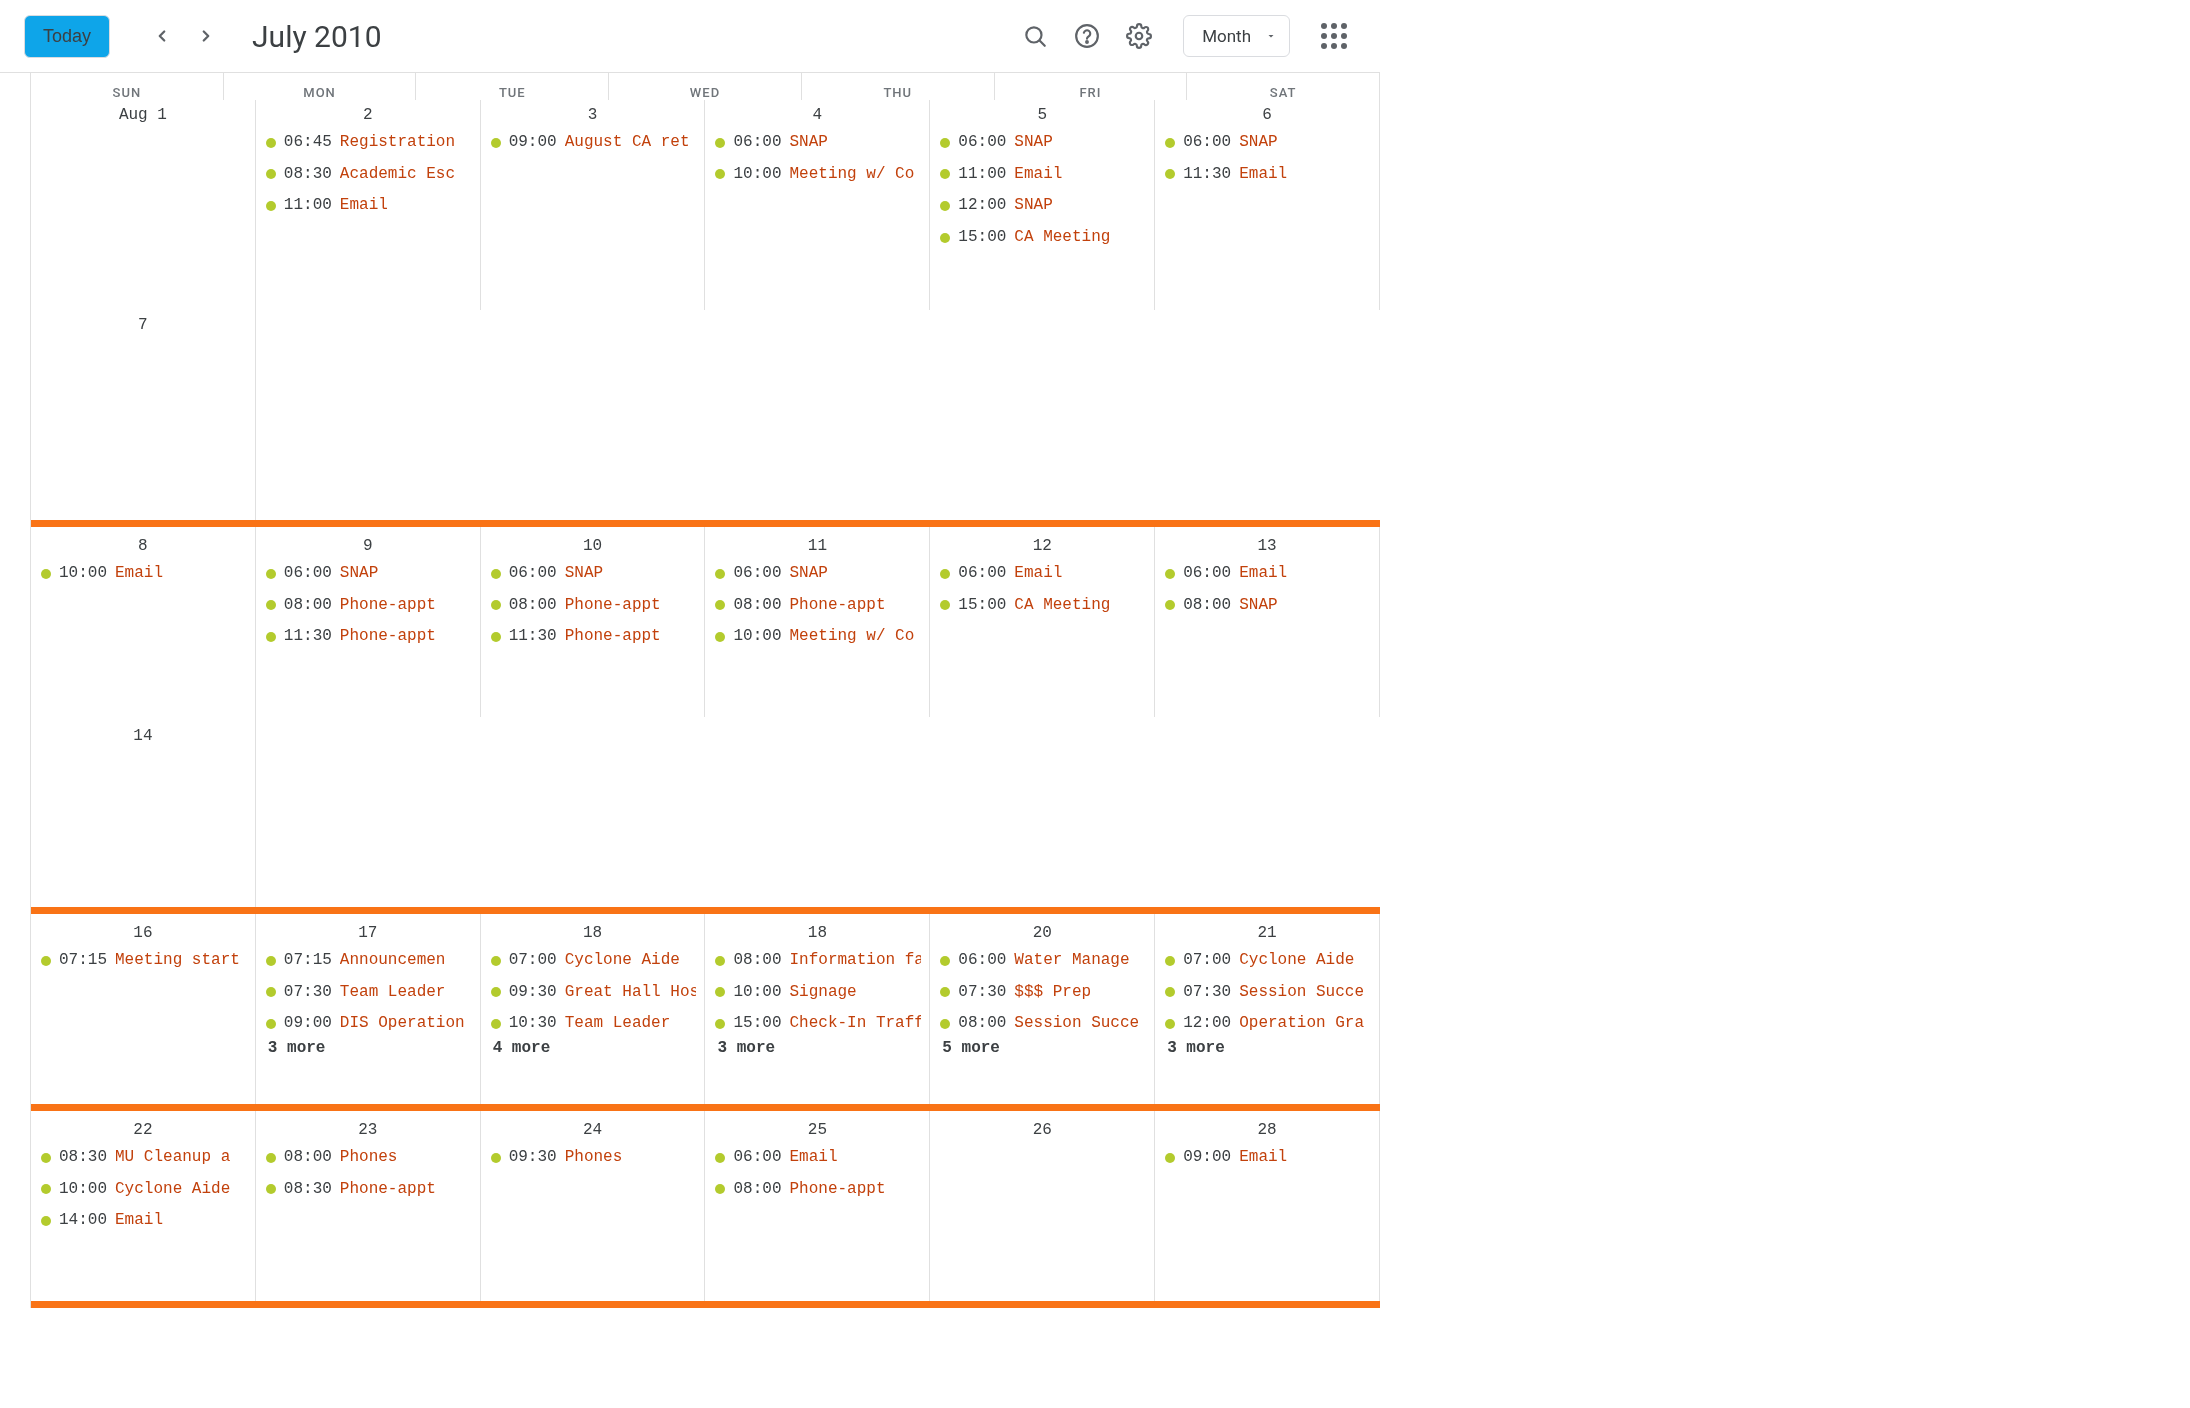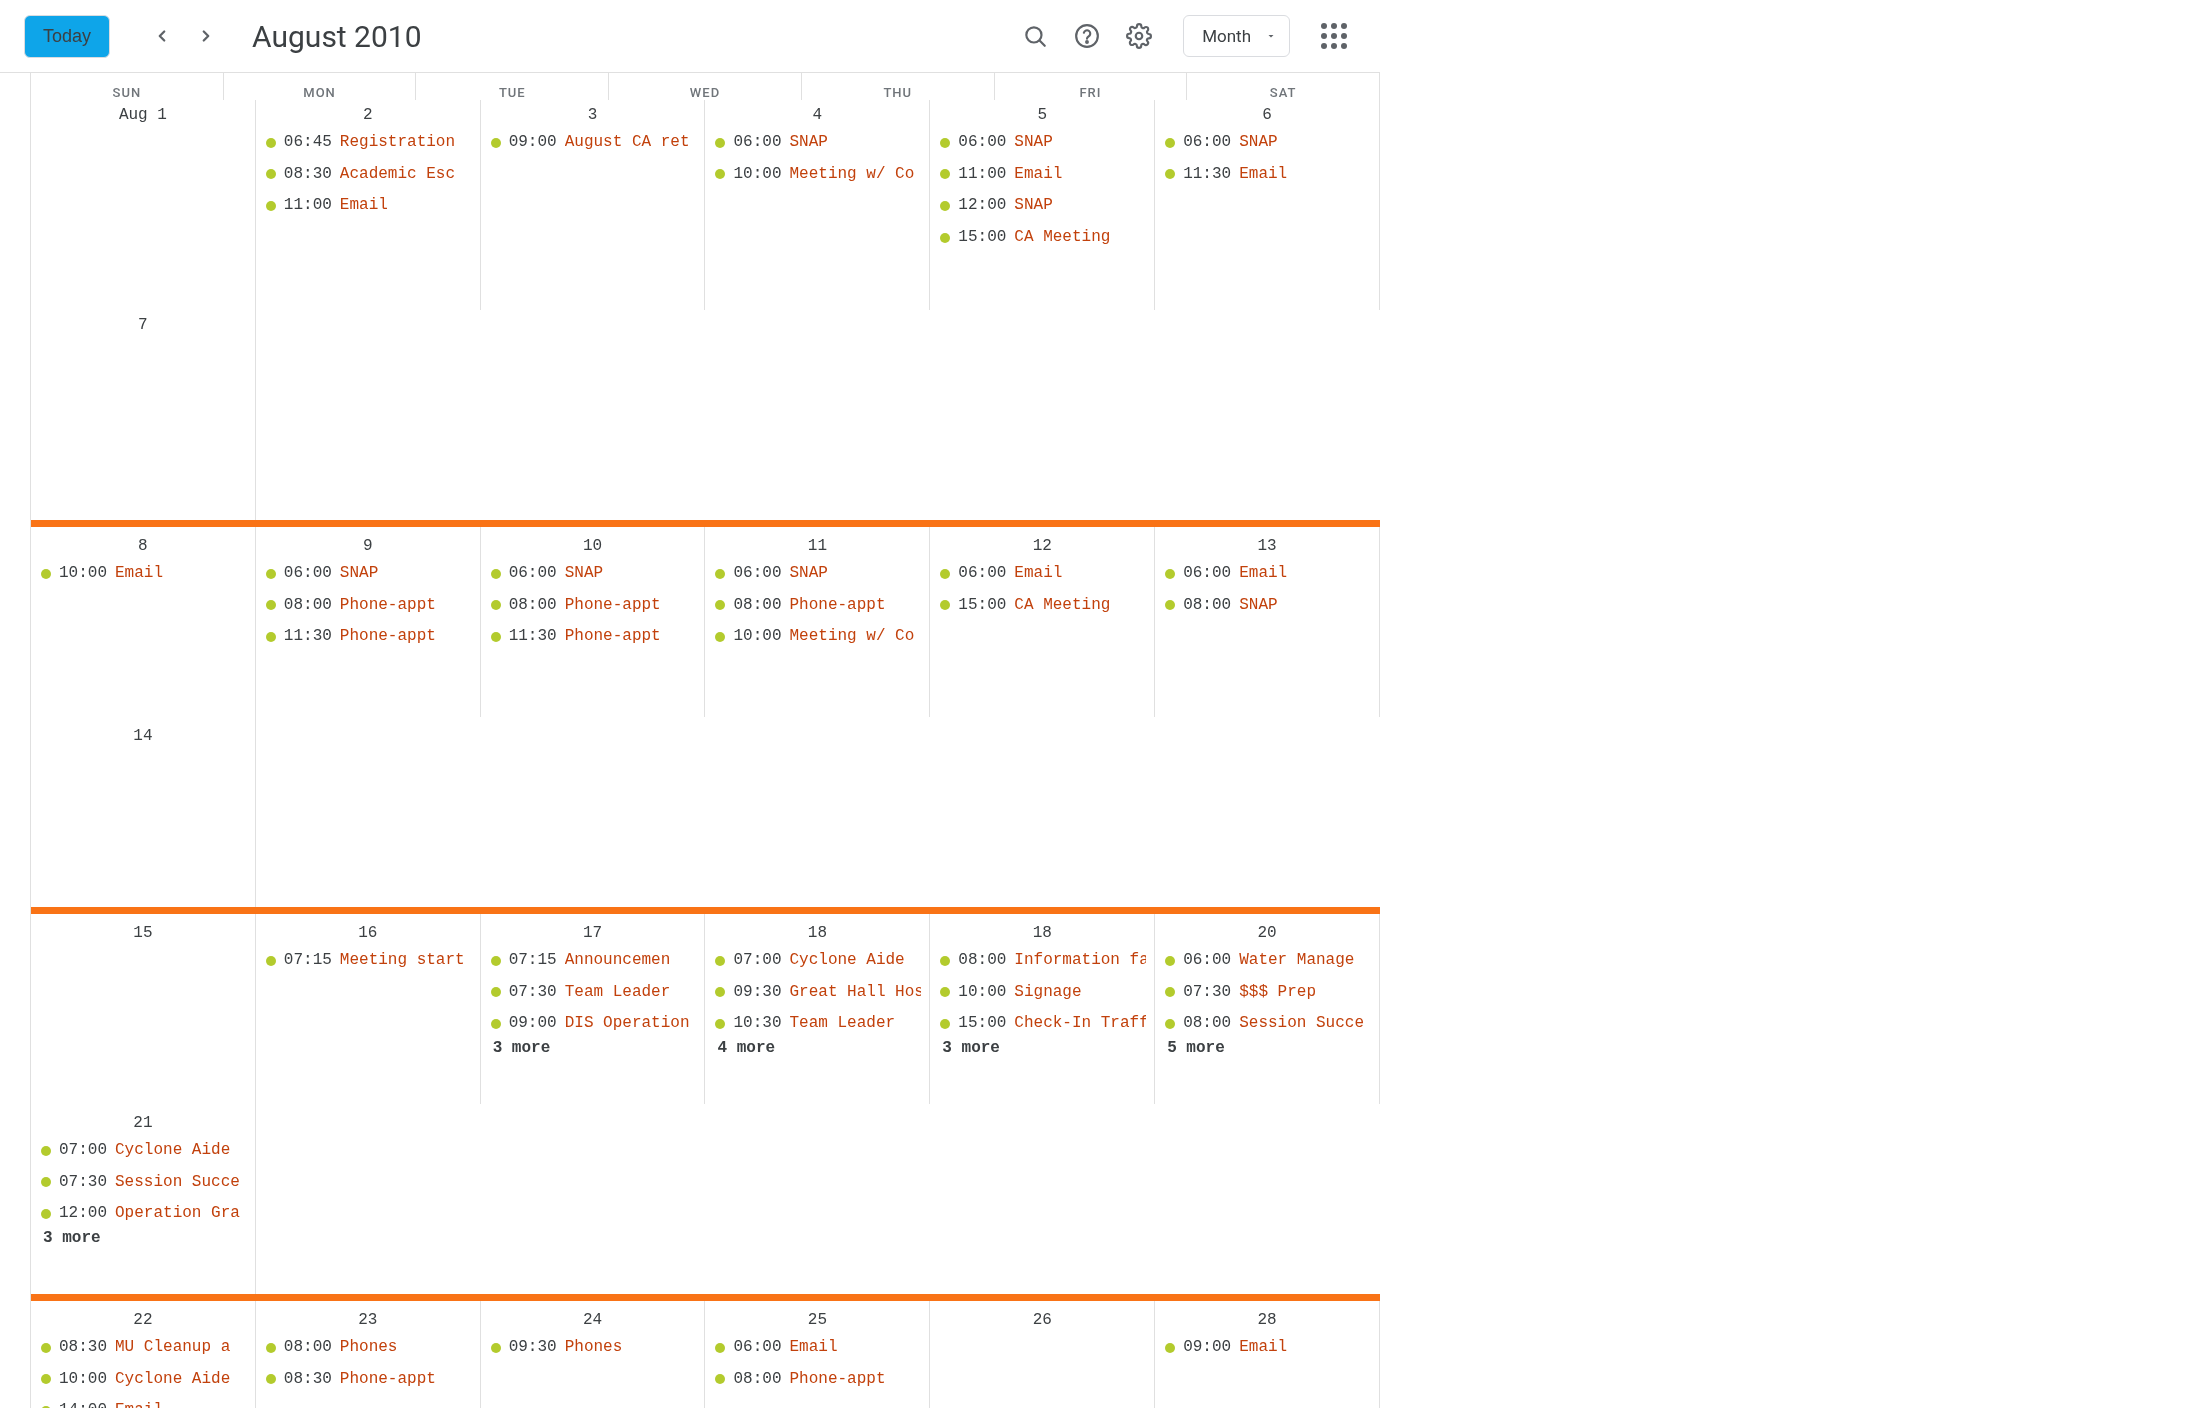--- a/index.html
+++ b/index.html
@@ -176,21 +176,21 @@
       <svg width="18" height="18" viewBox="0 0 24 24" fill="none" stroke="#5f6368" stroke-width="3" stroke-linecap="round" stroke-linejoin="round">
           <polyline points="15 18 9 12 15 6"></polyline>
         </svg>
     </div>
     <div class="nav-arrow">
       <svg width="18" height="18" viewBox="0 0 24 24" fill="none" stroke="#5f6368" stroke-width="3" stroke-linecap="round" stroke-linejoin="round">
           <polyline points="9 18 15 12 9 6"></polyline>
         </svg>
     </div>
   </div>
-  <div class="title">August 2010</div>
+  <div class="title">July 2010</div>
   <div class="spacer"></div>
   <div class="icon-btn">
     <svg viewBox="0 0 24 24" fill="none" stroke="#5f6368" stroke-width="2" stroke-linecap="round">
         <circle cx="11" cy="11" r="7"></circle>
         <line x1="21" y1="21" x2="16.2" y2="16.2"></line>
       </svg>
   </div>
   <div class="icon-btn">
     <svg viewBox="0 0 24 24" fill="none" stroke="#5f6368" stroke-width="2" stroke-linecap="round">
         <circle cx="12" cy="12" r="10"></circle>
@@ -432,24 +432,20 @@
             </div>
           </div>
         </div>
         <div class="day-cell row1">
           <div class="day-number">14</div>
           <div class="events"></div>
         </div>
       </div>
       <div class="week-row">
         <div class="day-cell row2">
-          <div class="day-number">15</div>
-          <div class="events"></div>
-        </div>
-        <div class="day-cell row2">
           <div class="day-number">16</div>
           <div class="events">
             <div class="event">
               <span class="dot"></span>
               <span class="ev-time">07:15</span>
               <span class="ev-title">Meeting start</span>
             </div>
           </div>
         </div>
         <div class="day-cell row2">

